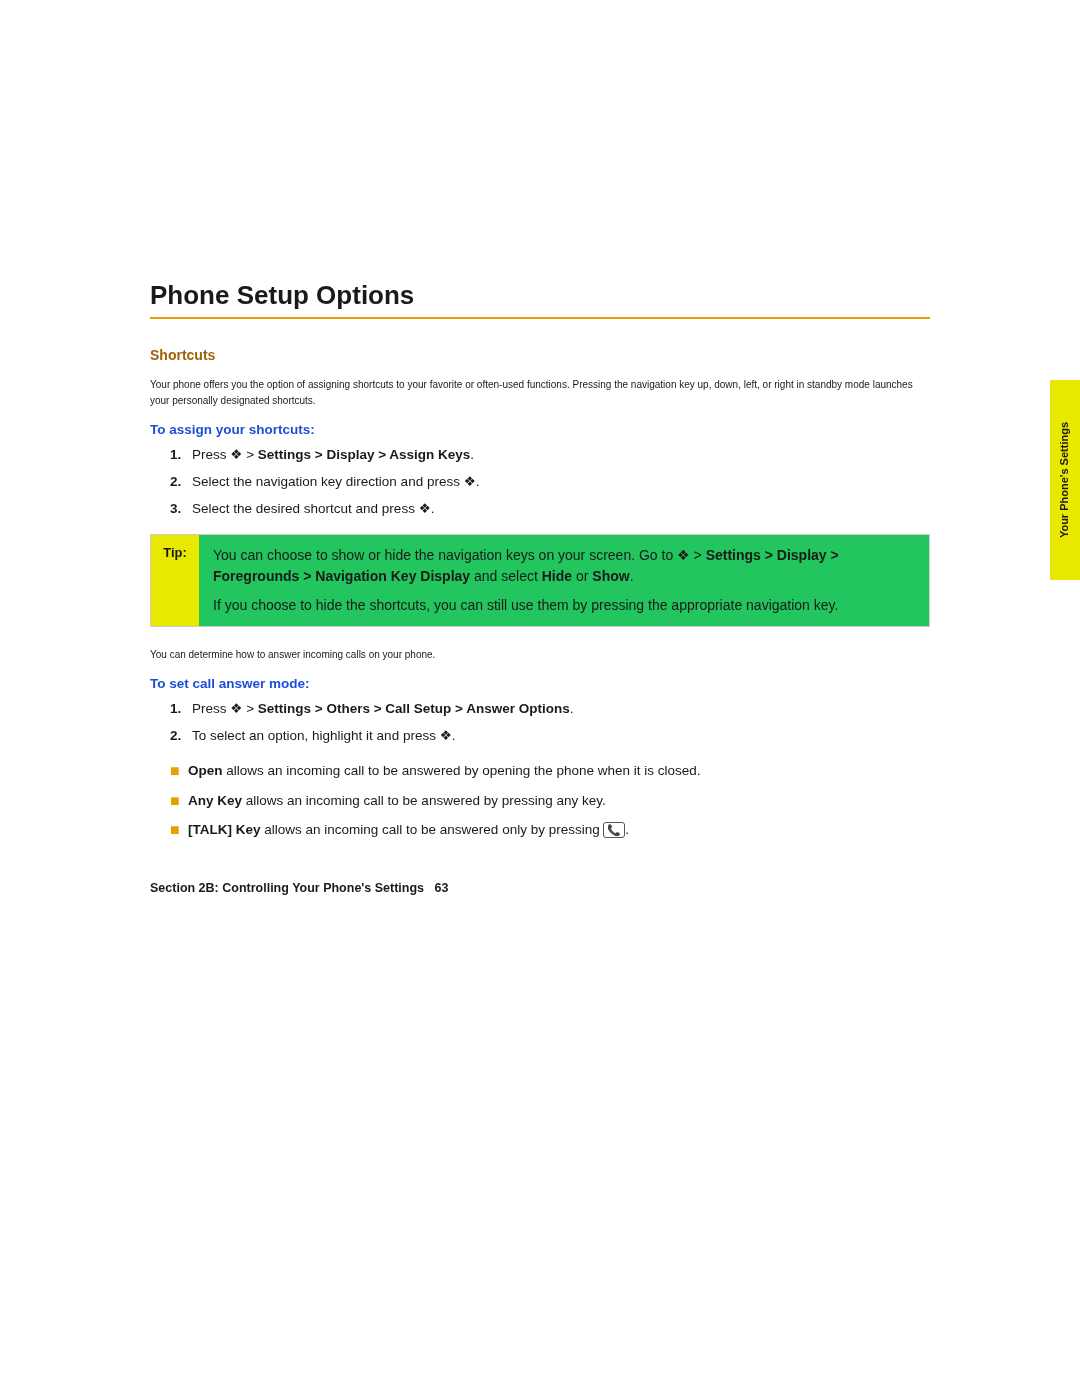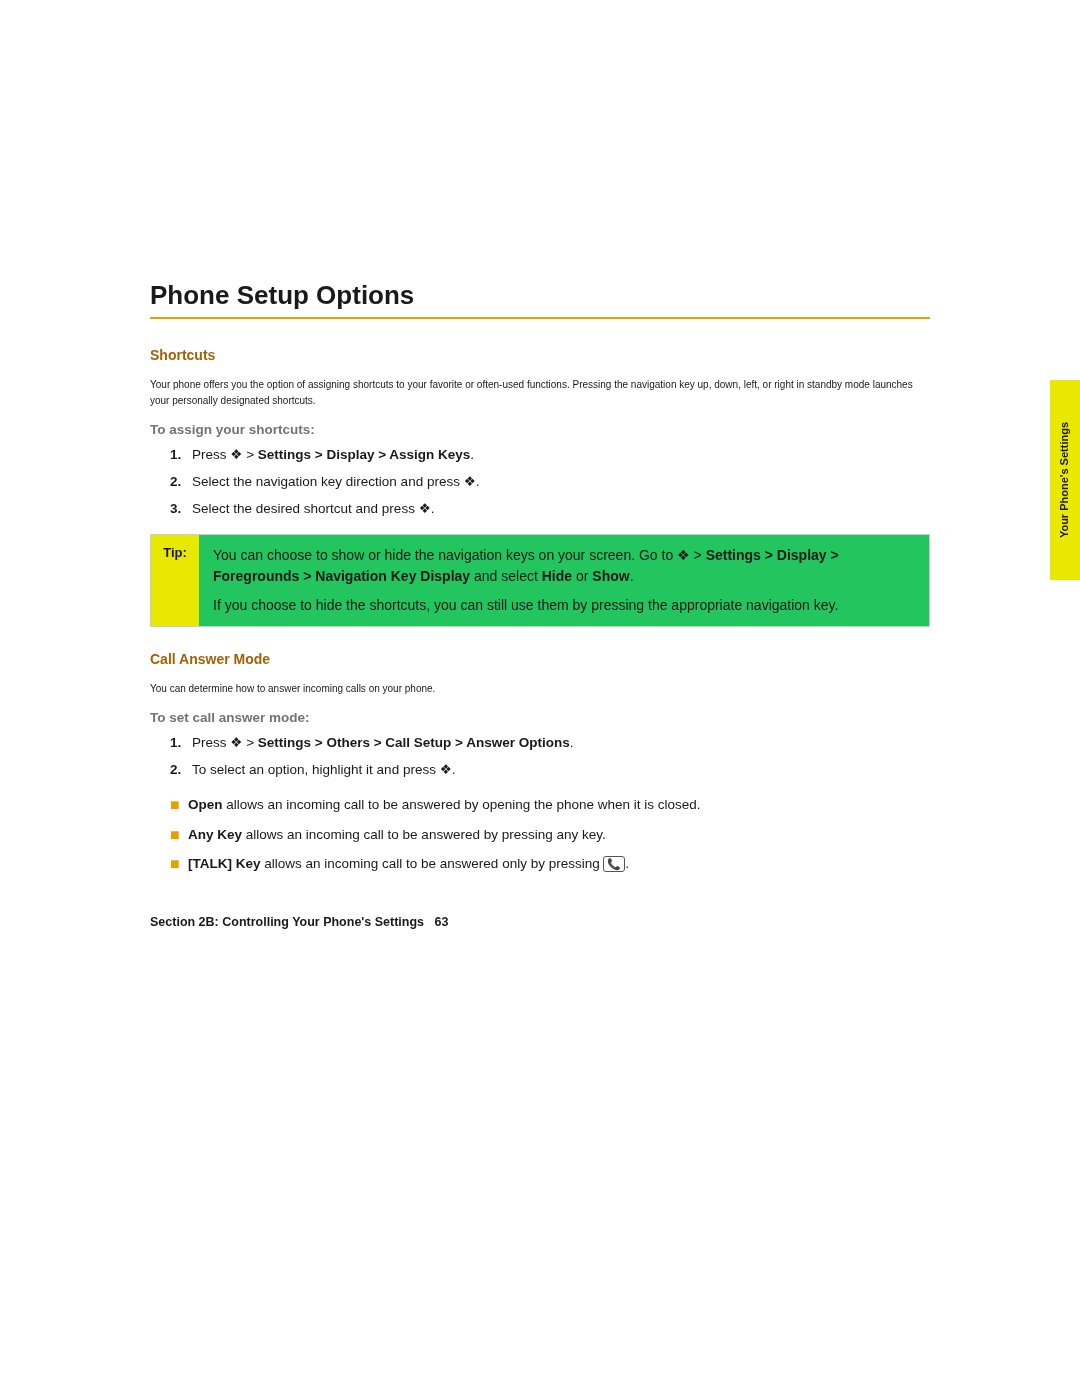--- a/index.html
+++ b/index.html
@@ -85,21 +85,21 @@
       font-size: 10px;
       line-height: 1.55;
       color: #1a1a1a;
       margin-bottom: 14px;
     }
 
     
     .sub-heading {
       font-size: 13.5px;
       font-weight: bold;
-      color: #737373;
+      color: #1d4ed8;
       margin-bottom: 8px;
     }
 
     
     .numbered-list {
       list-style: none;
       margin-left: 20px;
       margin-bottom: 14px;
     }
 
@@ -261,21 +261,20 @@
         <div class="tip-content">
           <p>
             You can choose to show or hide the navigation keys on your screen. Go to <span class="nav-sym">❖</span> &gt; <strong>Settings &gt; Display &gt; Foregrounds &gt; Navigation Key Display</strong> and select <strong>Hide</strong> or <strong>Show</strong>.
           </p>
           <p>If you choose to hide the shortcuts, you can still use them by pressing the appropriate navigation key.</p>
         </div>
       </div>
     </div>
 
     <div>
-      <h2 class="section-heading">Call Answer Mode</h2>
 
       <p class="body-text">You can determine how to answer incoming calls on your phone.</p>
 
       <p class="sub-heading">To set call answer mode:</p>
 
       <ol class="numbered-list">
 
         <li>
           <span class="num">1.</span>
           <span class="list-content">

